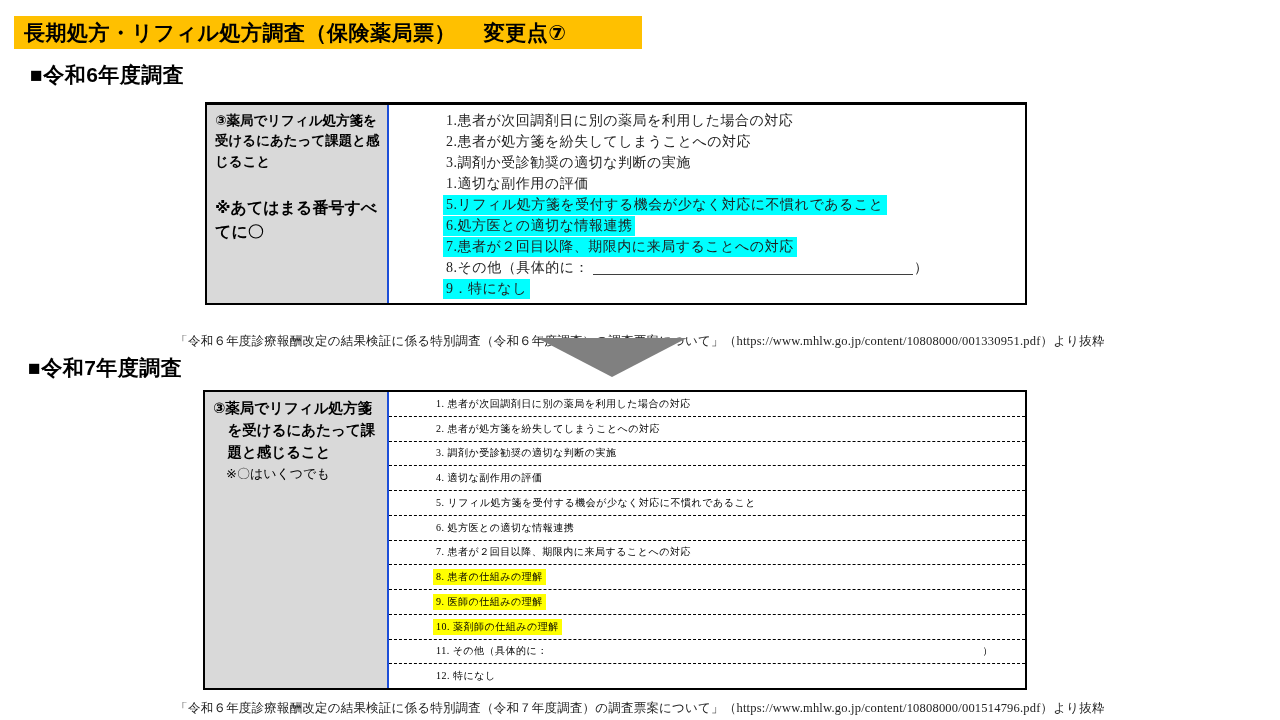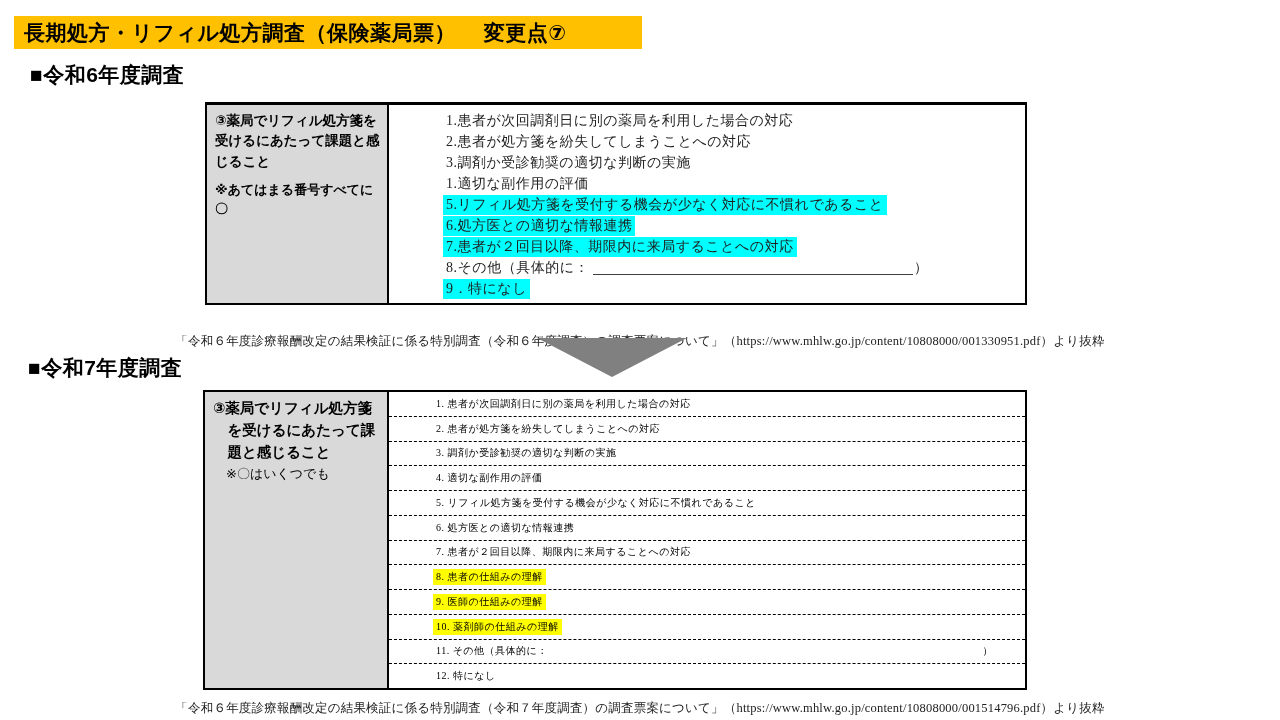--- a/index.html
+++ b/index.html
@@ -20,26 +20,26 @@
   #heading-r7 { left: 28px; top: 354px; }
 
   .survey-table {
     position: absolute; display: flex; background: #fff;
     border: 2px solid #000;
   }
   #table-r6 { left: 205px; top: 102px; width: 822px; height: 203px; border-top-width: 3px; }
   #table-r7 { left: 203px; top: 390px; width: 824px; height: 300px; }
 
   .q-cell {
-    background: #D9D9D9; border-right: 2px solid #000000; flex-shrink: 0;
+    background: #D9D9D9; border-right: 2px solid #1d4ed8; flex-shrink: 0;
     padding: 6px 6px 0 8px; line-height: 1.5;
   }
   #table-r6 .q-cell { width: 182px; font-size: 13.5px; font-weight: bold; }
   #table-r7 .q-cell { width: 184px; font-size: 14.5px; font-weight: bold; }
-  #table-r6 .q-note { margin-top: 8px; font-size: 13px; font-weight: bold; }
+  #table-r6 .q-note { margin-top: 24px; font-size: 16px; font-weight: bold; }
   #table-r7 .q-text { padding-left: 1em; text-indent: -1em; }
   #table-r7 .q-note { margin-left: 1em; font-size: 13px; font-weight: normal; margin-top: 1px; }
 
   .opt-cell {
     flex: 1; display: flex; flex-direction: column;
     font-family: "Liberation Serif", "DejaVu Serif", serif;
   }
   #table-r6 .opt-cell { padding: 5px 8px 3px 22px; font-size: 14px; color: #1f1f1f; }
   #table-r7 .opt-cell { font-size: 10px; color: #000000; }
 

